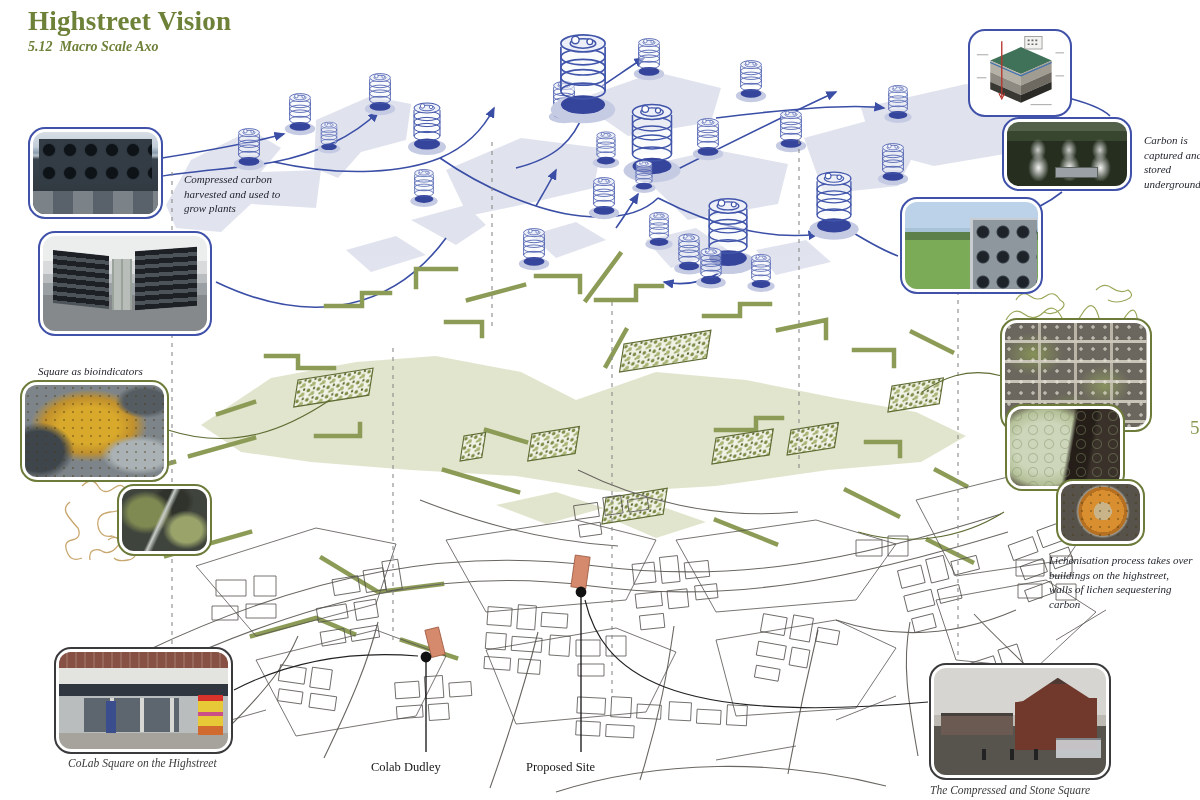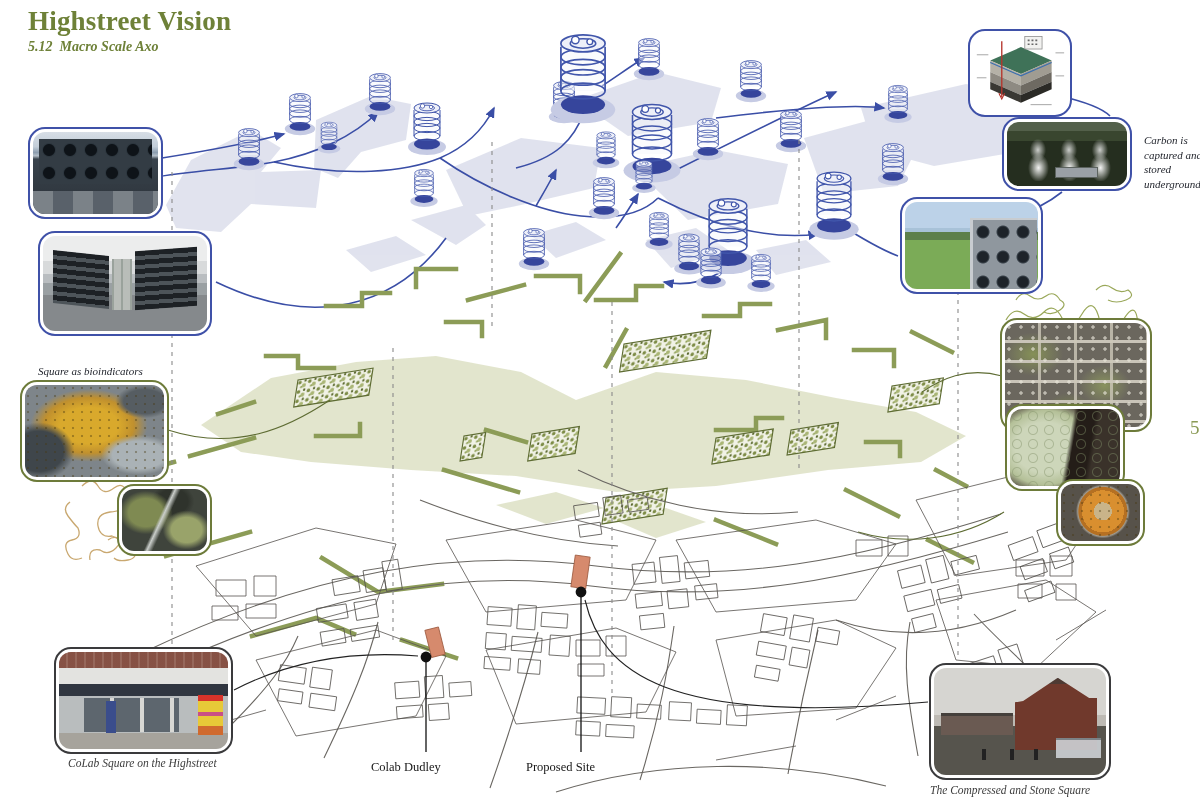--- a/index.html
+++ b/index.html
@@ -448,22 +448,24 @@
     <div class="img img-glass">
       <div class="lay low-bldg"></div>
       <div class="lay glass-bldg"></div>
       <div class="lay shelter"></div>
       <div class="lay bollard" style="left:28%;"></div>
       <div class="lay bollard" style="left:44%;"></div>
       <div class="lay bollard" style="left:58%;"></div>
     </div>
   </div>
 
+  <div class="ann" style="left:168px;top:172px;width:100px;">Compressed carbon harvested and used to grow plants</div>
   <div class="ann" style="left:1128px;top:133px;width:80px;">Carbon is captured and stored underground</div>
   <div class="ann" style="left:22px;top:364px;width:180px;">Square as bioindicators</div>
+  <div class="ann" style="left:1033px;top:553px;width:145px;">Lichenisation process takes over buildings on the highstreet, walls of lichen sequestering carbon</div>
 
   <div class="cap" style="left:52px;top:757px;">CoLab Square on the Highstreet</div>
   <div class="cap" style="left:914px;top:784px;">The Compressed and Stone Square</div>
 
   <div class="mlabel" style="left:355px;top:760px;">Colab Dudley</div>
   <div class="mlabel" style="left:510px;top:760px;">Proposed Site</div>
 
 </div>
 
 </body></html>

